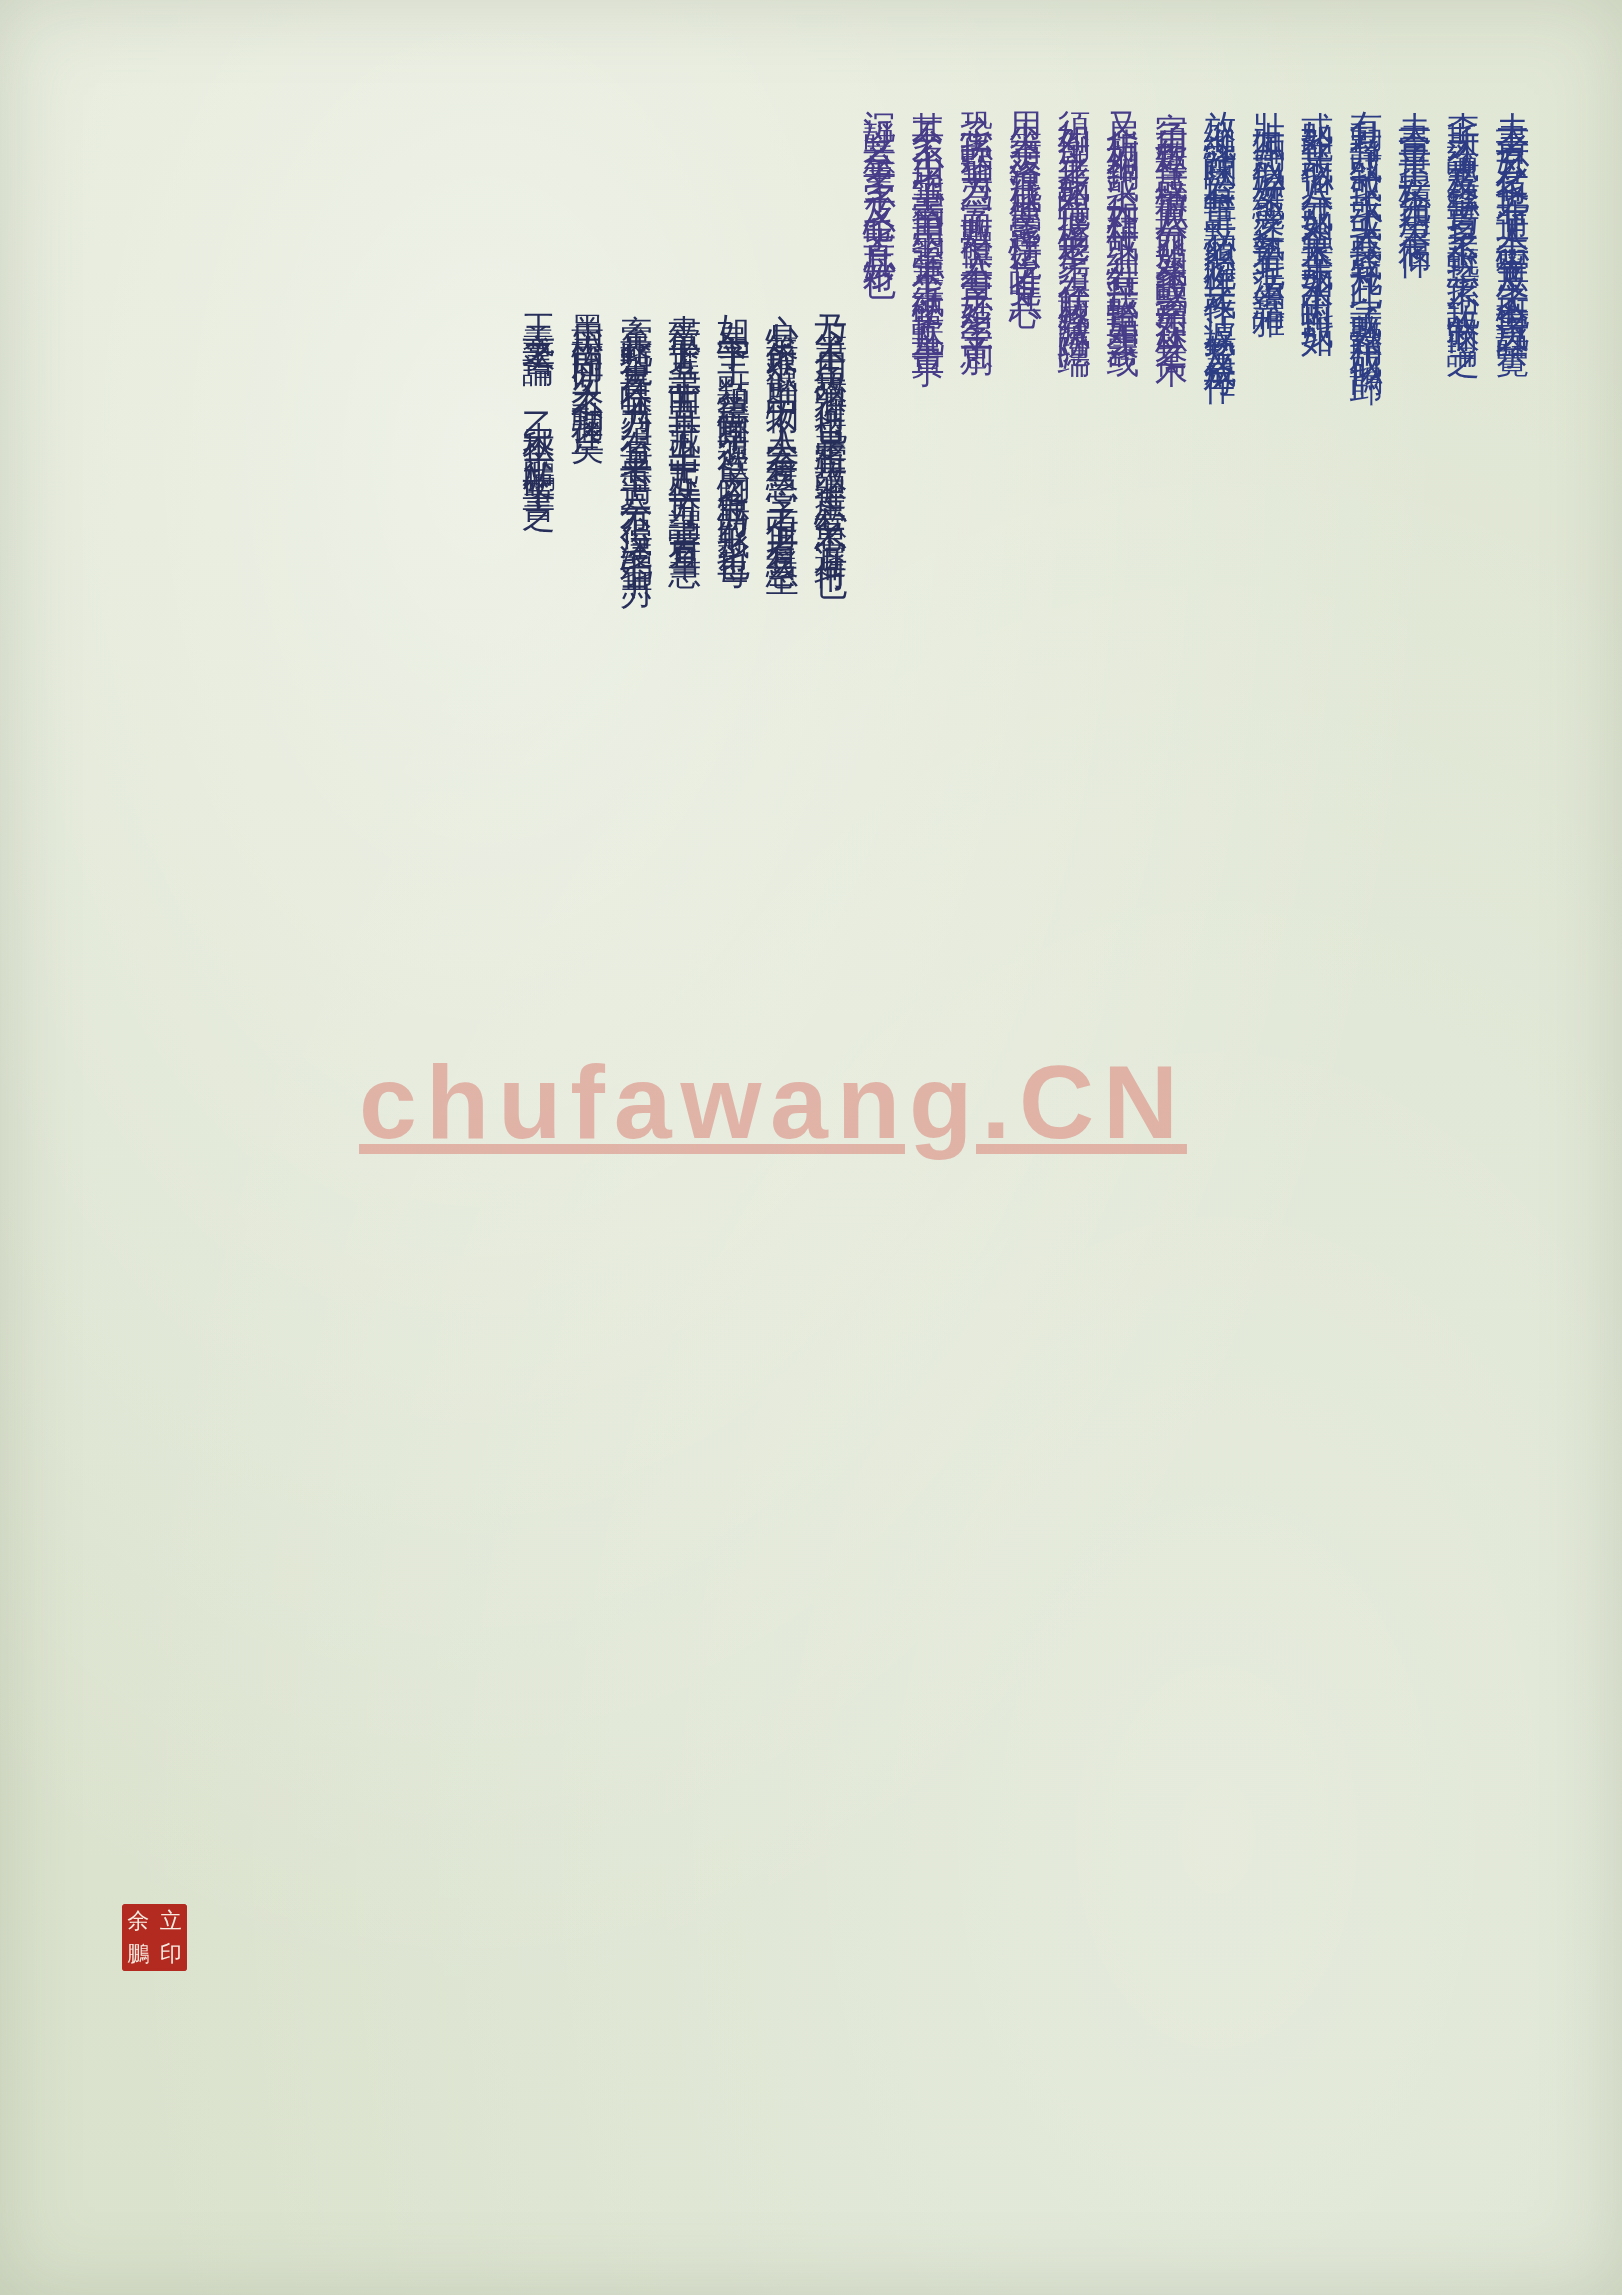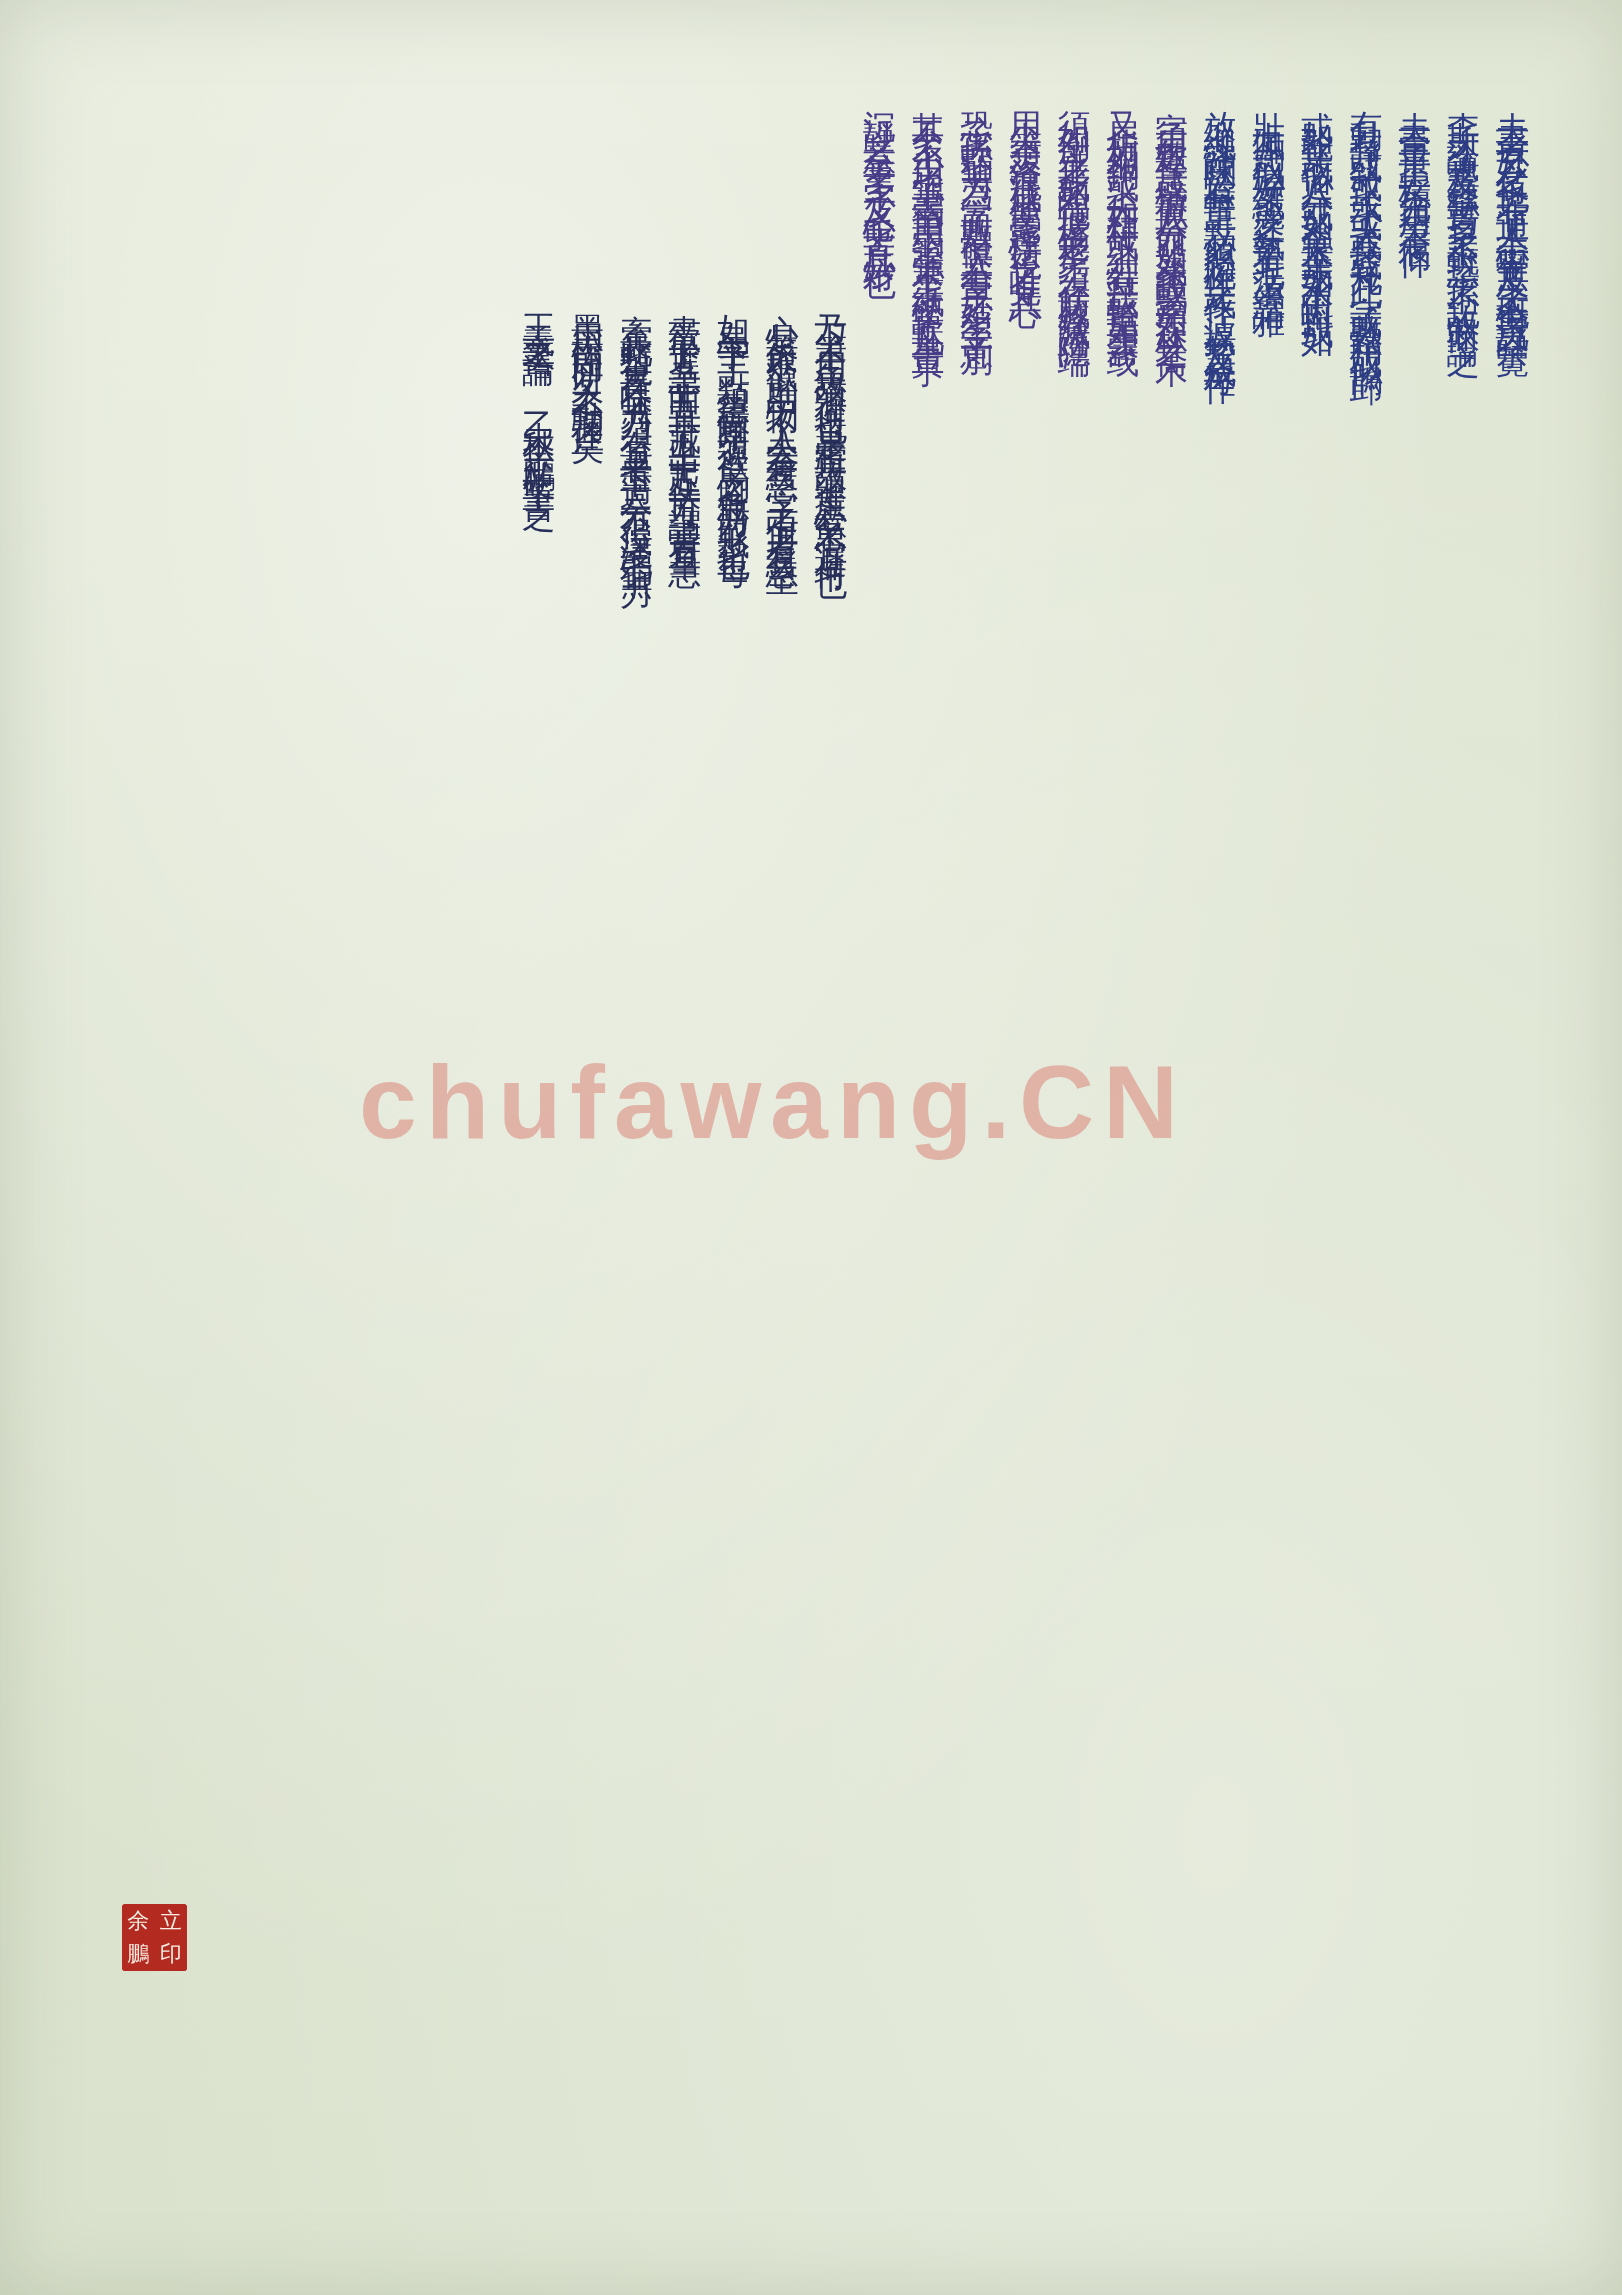--- a/index.html
+++ b/index.html
@@ -74,20 +74,21 @@
     width: 1016px;
     text-align: center;
     font-family: "Liberation Sans", sans-serif;
     font-size: 104px;
     font-weight: bold;
     letter-spacing: 8.8px;
     color: rgba(214, 96, 86, 0.40);
     pointer-events: none;
     user-select: none;
     white-space: nowrap;
+    text-decoration: underline;
   }
 
   
   #seal {
     position: absolute;
     left: 122px;
     top: 1904px;
     width: 65px;
     height: 67px;
     background: #b32a20;

